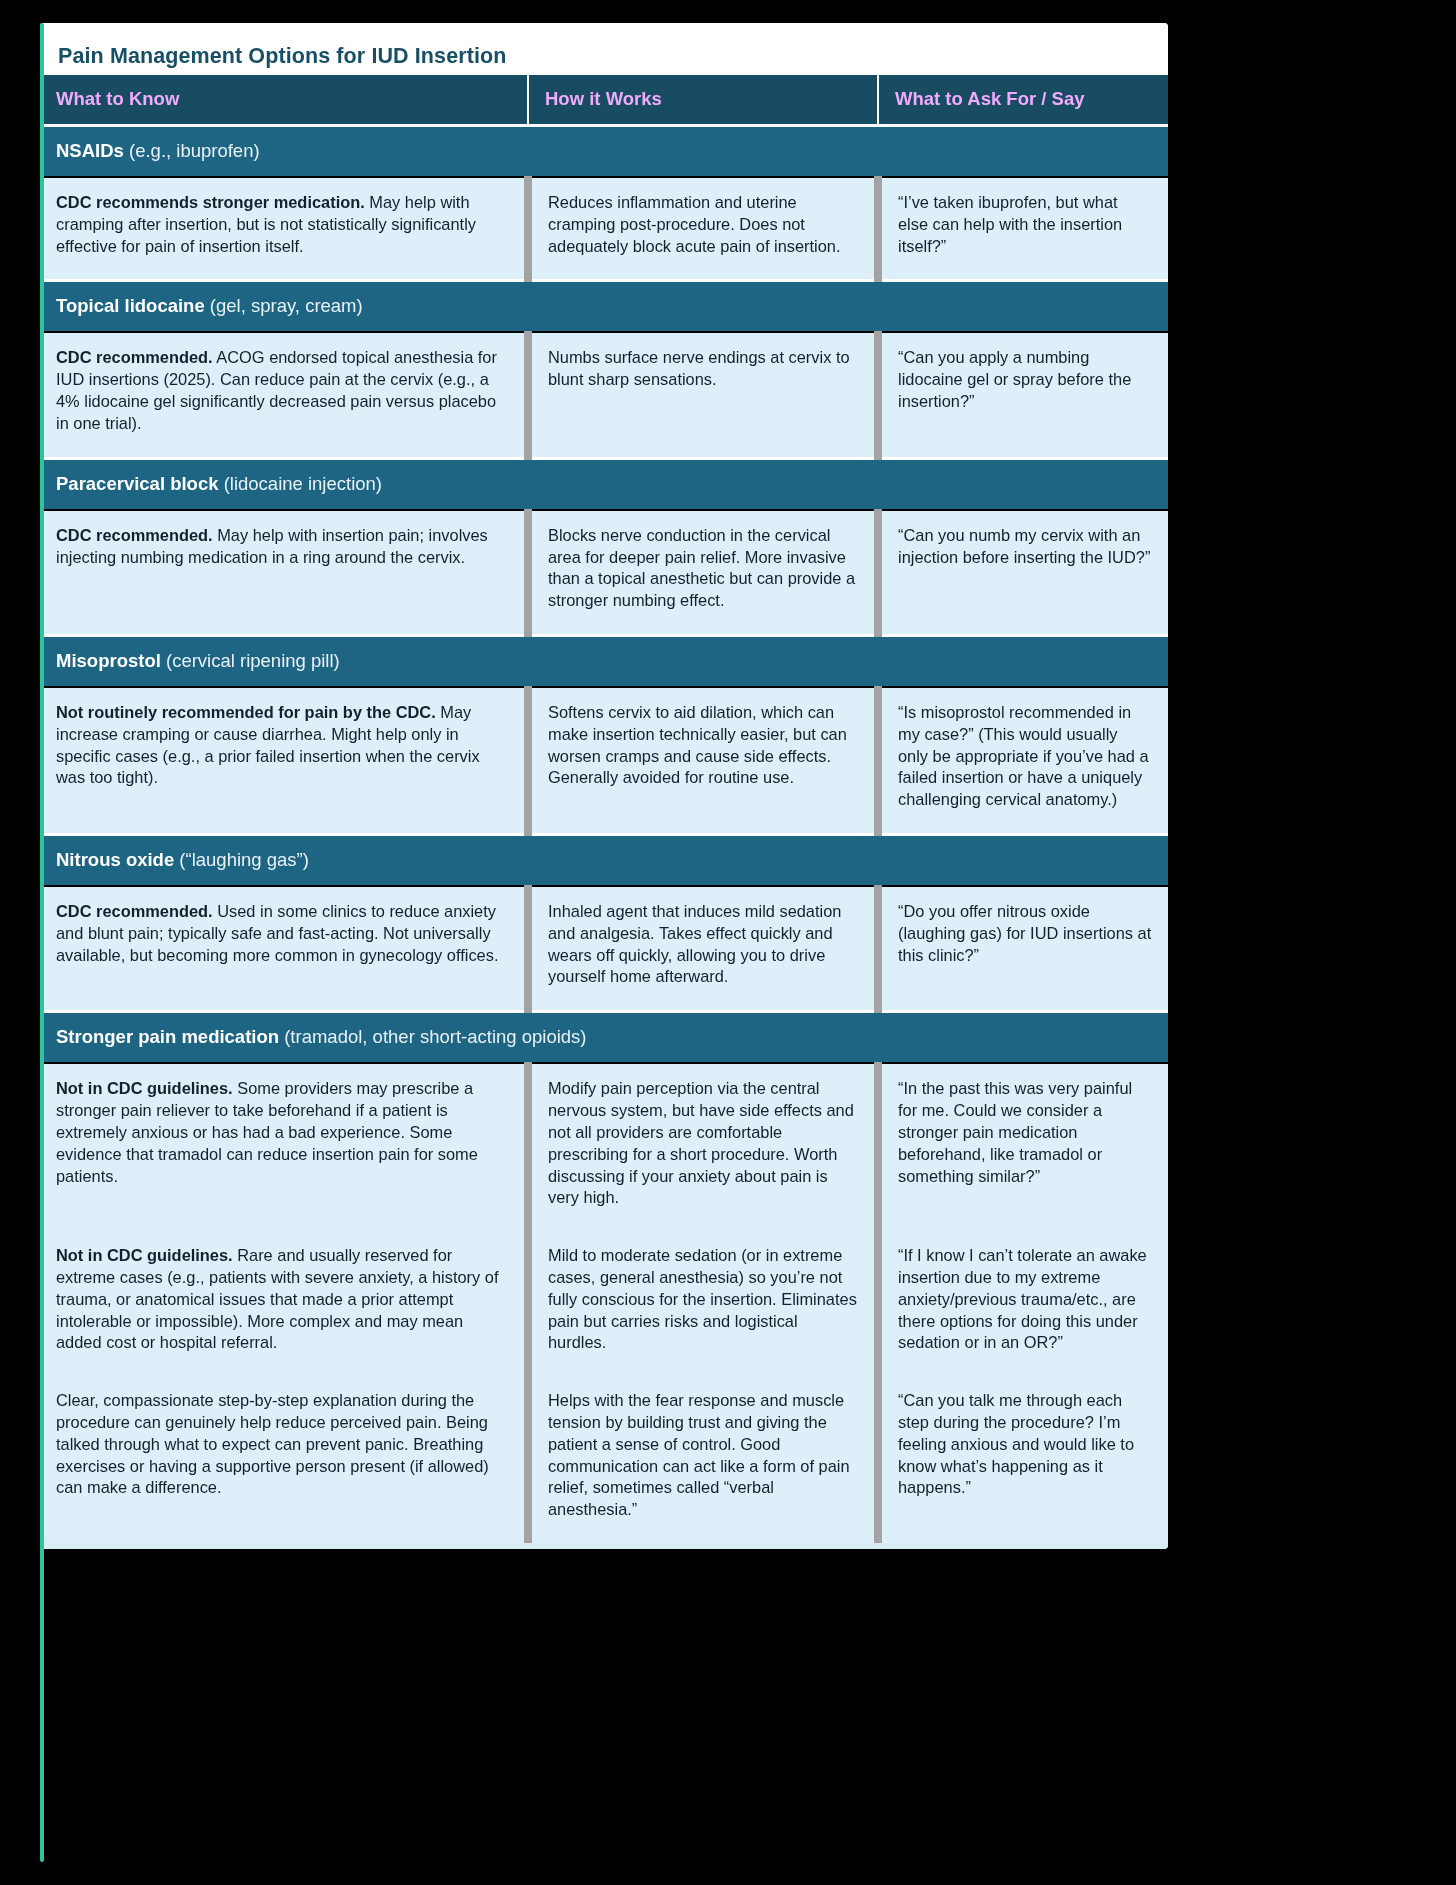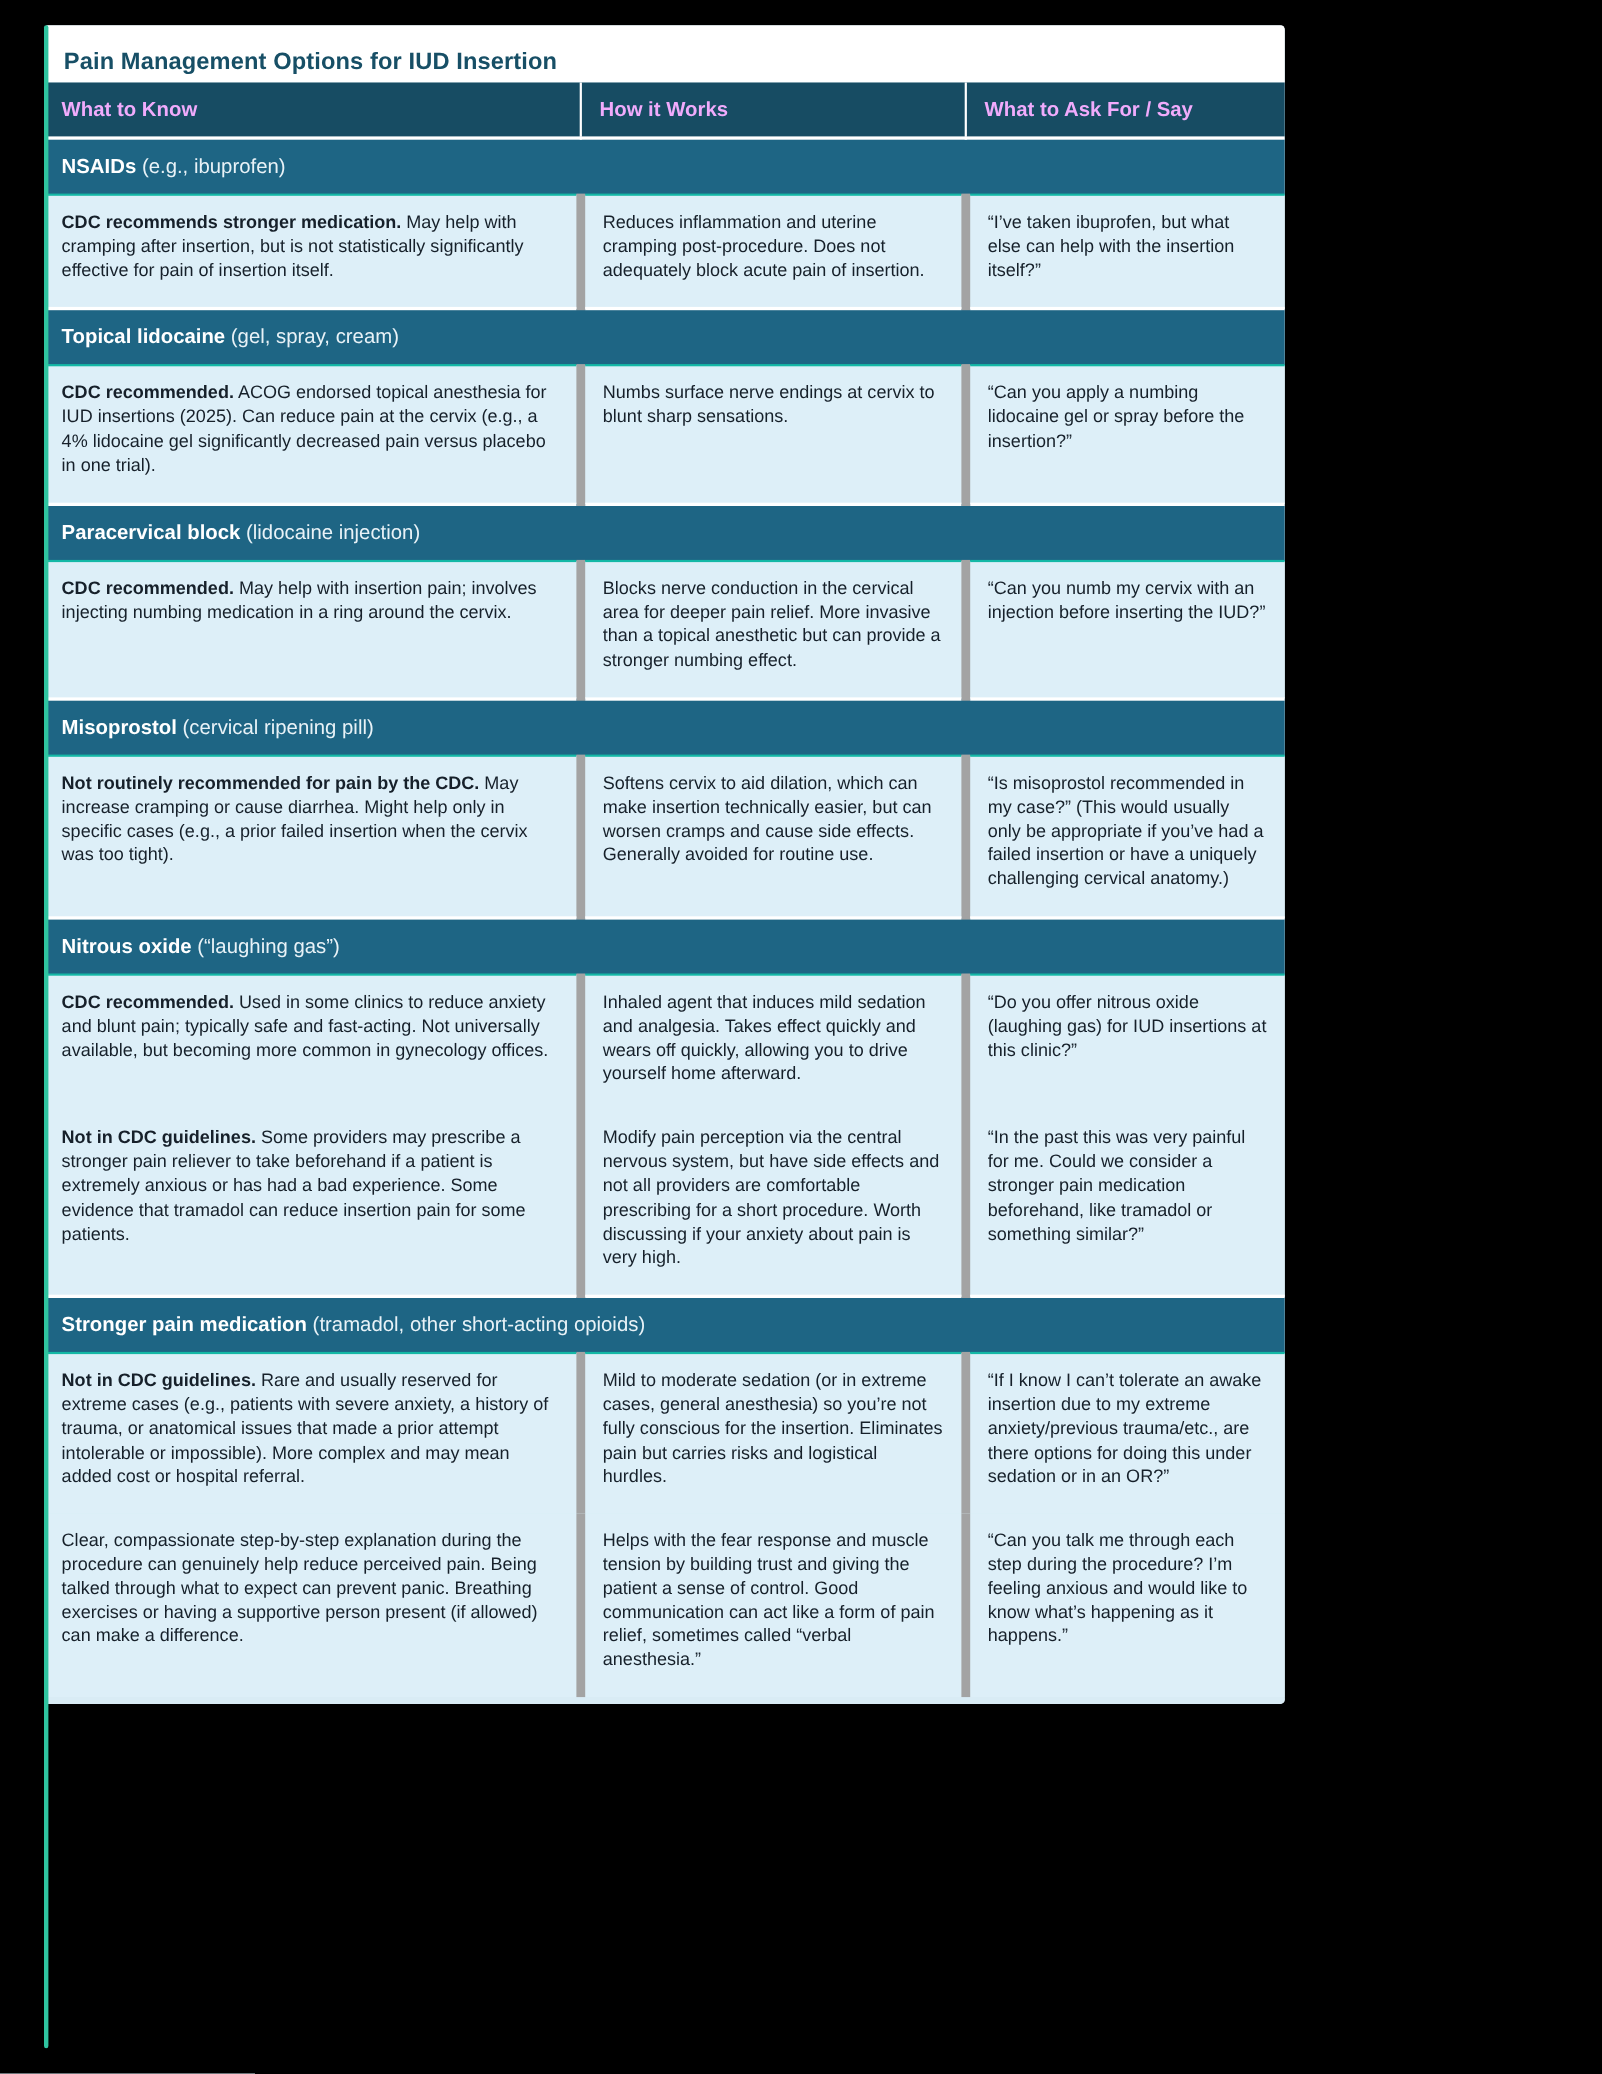--- a/index.html
+++ b/index.html
@@ -54,21 +54,21 @@
     border-right:2px solid #ffffff;
     vertical-align:middle;
   }
   th.colhead:last-child{border-right:none;margin-left:10px;}
 
   td.section{
     background:#1e6584;
     color:#ffffff;
     padding:13px 16px 14px 16px;
     border-top:3px solid #ffffff;
-    border-bottom:2px solid #14b8a6;
+    border-bottom:2px solid #000000;
     vertical-align:middle;
   }
   .sec-name{font-size:18.5px;font-weight:bold;}
   .sec-note{font-size:18.5px;font-weight:normal;color:#e8f2f7;}
 
   td.cell{
     background:#ddeff8;
     color:#16202a;
     font-size:16.4px;
     line-height:1.33;
@@ -139,26 +139,26 @@
         </tr>
         <tr>
           <td class="section" colspan="3"><span class="sec-name">Nitrous oxide</span><span class="sec-note"> (“laughing gas”)</span></td>
         </tr>
         <tr>
           <td class="cell"><span class="lead">CDC recommended.</span><span> Used in some clinics to reduce anxiety and blunt pain; typically safe and fast-acting. Not universally available, but becoming more common in gynecology offices.</span></td>
           <td class="cell">Inhaled agent that induces mild sedation and analgesia. Takes effect quickly and wears off quickly, allowing you to drive yourself home afterward.</td>
           <td class="cell">“Do you offer nitrous oxide (laughing gas) for IUD insertions at this clinic?”</td>
         </tr>
         <tr>
+          <td class="section" colspan="3"><span class="sec-name">Stronger pain medication</span><span class="sec-note"> (tramadol, other short-acting opioids)</span></td>
+        </tr>
+        <tr>
           <td class="cell"><span class="lead">Not in CDC guidelines.</span><span> Some providers may prescribe a stronger pain reliever to take beforehand if a patient is extremely anxious or has had a bad experience. Some evidence that tramadol can reduce insertion pain for some patients.</span></td>
           <td class="cell">Modify pain perception via the central nervous system, but have side effects and not all providers are comfortable prescribing for a short procedure. Worth discussing if your anxiety about pain is very high.</td>
           <td class="cell">“In the past this was very painful for me. Could we consider a stronger pain medication beforehand, like tramadol or something similar?”</td>
-        </tr>
-        <tr>
-          <td class="section" colspan="3"><span class="sec-name">Stronger pain medication</span><span class="sec-note"> (tramadol, other short-acting opioids)</span></td>
         </tr>
         <tr>
           <td class="cell"><span class="lead">Not in CDC guidelines.</span><span> Rare and usually reserved for extreme cases (e.g., patients with severe anxiety, a history of trauma, or anatomical issues that made a prior attempt intolerable or impossible). More complex and may mean added cost or hospital referral.</span></td>
           <td class="cell">Mild to moderate sedation (or in extreme cases, general anesthesia) so you’re not fully conscious for the insertion. Eliminates pain but carries risks and logistical hurdles.</td>
           <td class="cell">“If I know I can’t tolerate an awake insertion due to my extreme anxiety/previous trauma/etc., are there options for doing this under sedation or in an OR?”</td>
         </tr>
         <tr>
           <td class="cell"><span>Clear, compassionate step-by-step explanation during the procedure can genuinely help reduce perceived pain. Being talked through what to expect can prevent panic. Breathing exercises or having a supportive person present (if allowed) can make a difference.</span></td>
           <td class="cell">Helps with the fear response and muscle tension by building trust and giving the patient a sense of control. Good communication can act like a form of pain relief, sometimes called “verbal anesthesia.”</td>
           <td class="cell">“Can you talk me through each step during the procedure? I’m feeling anxious and would like to know what’s happening as it happens.”</td>

